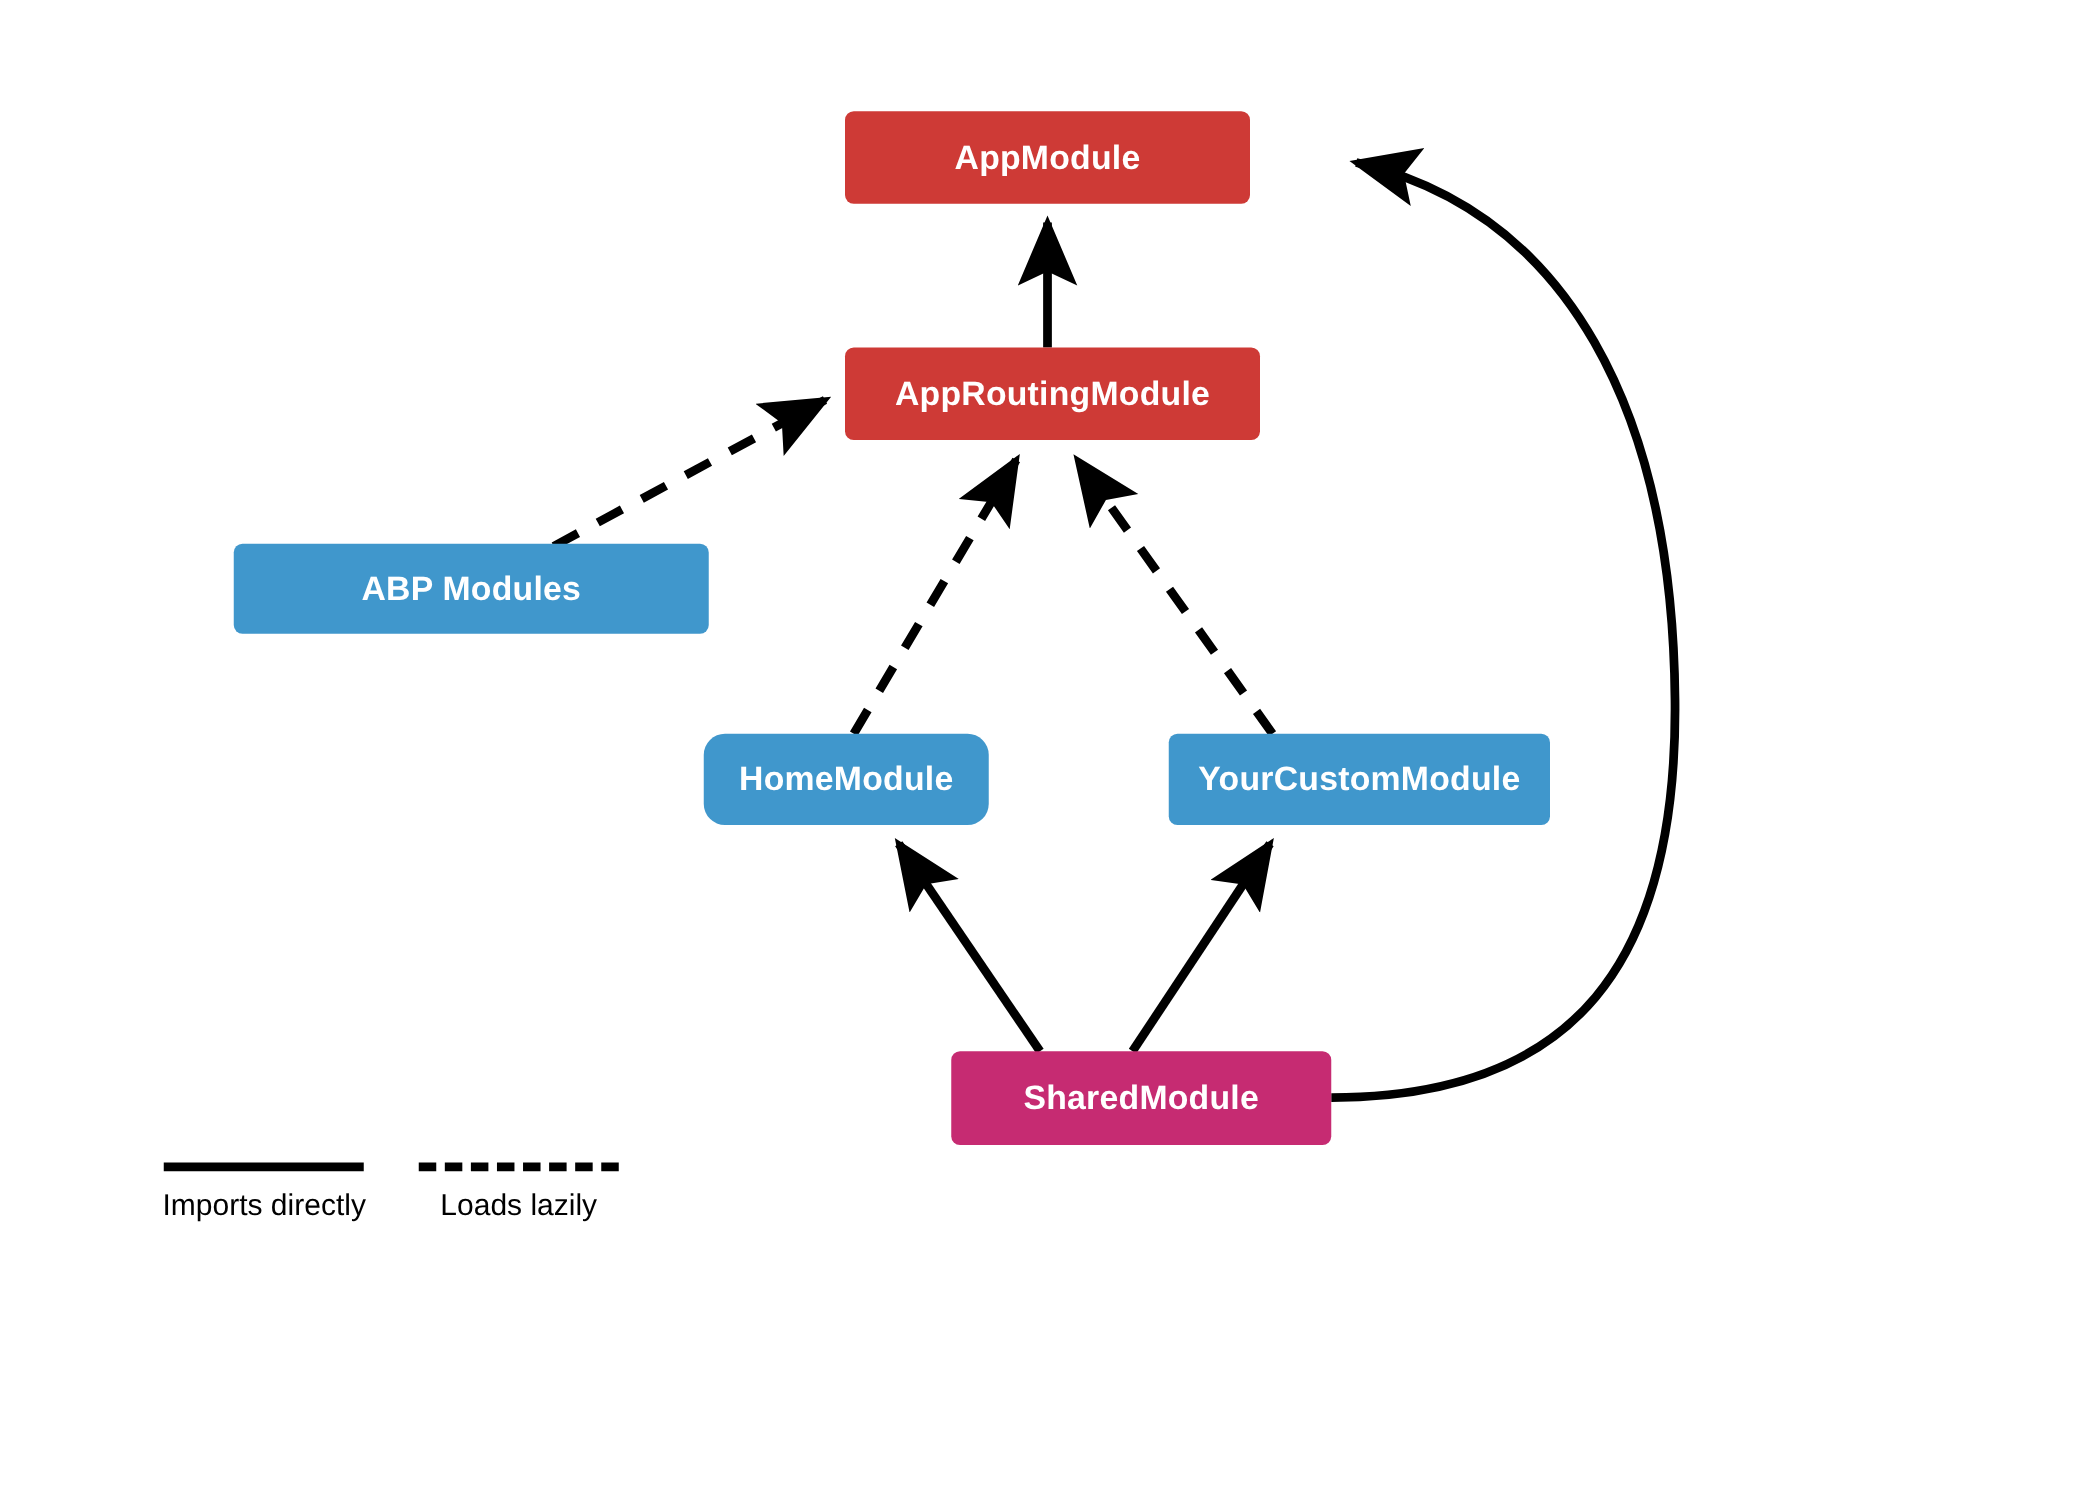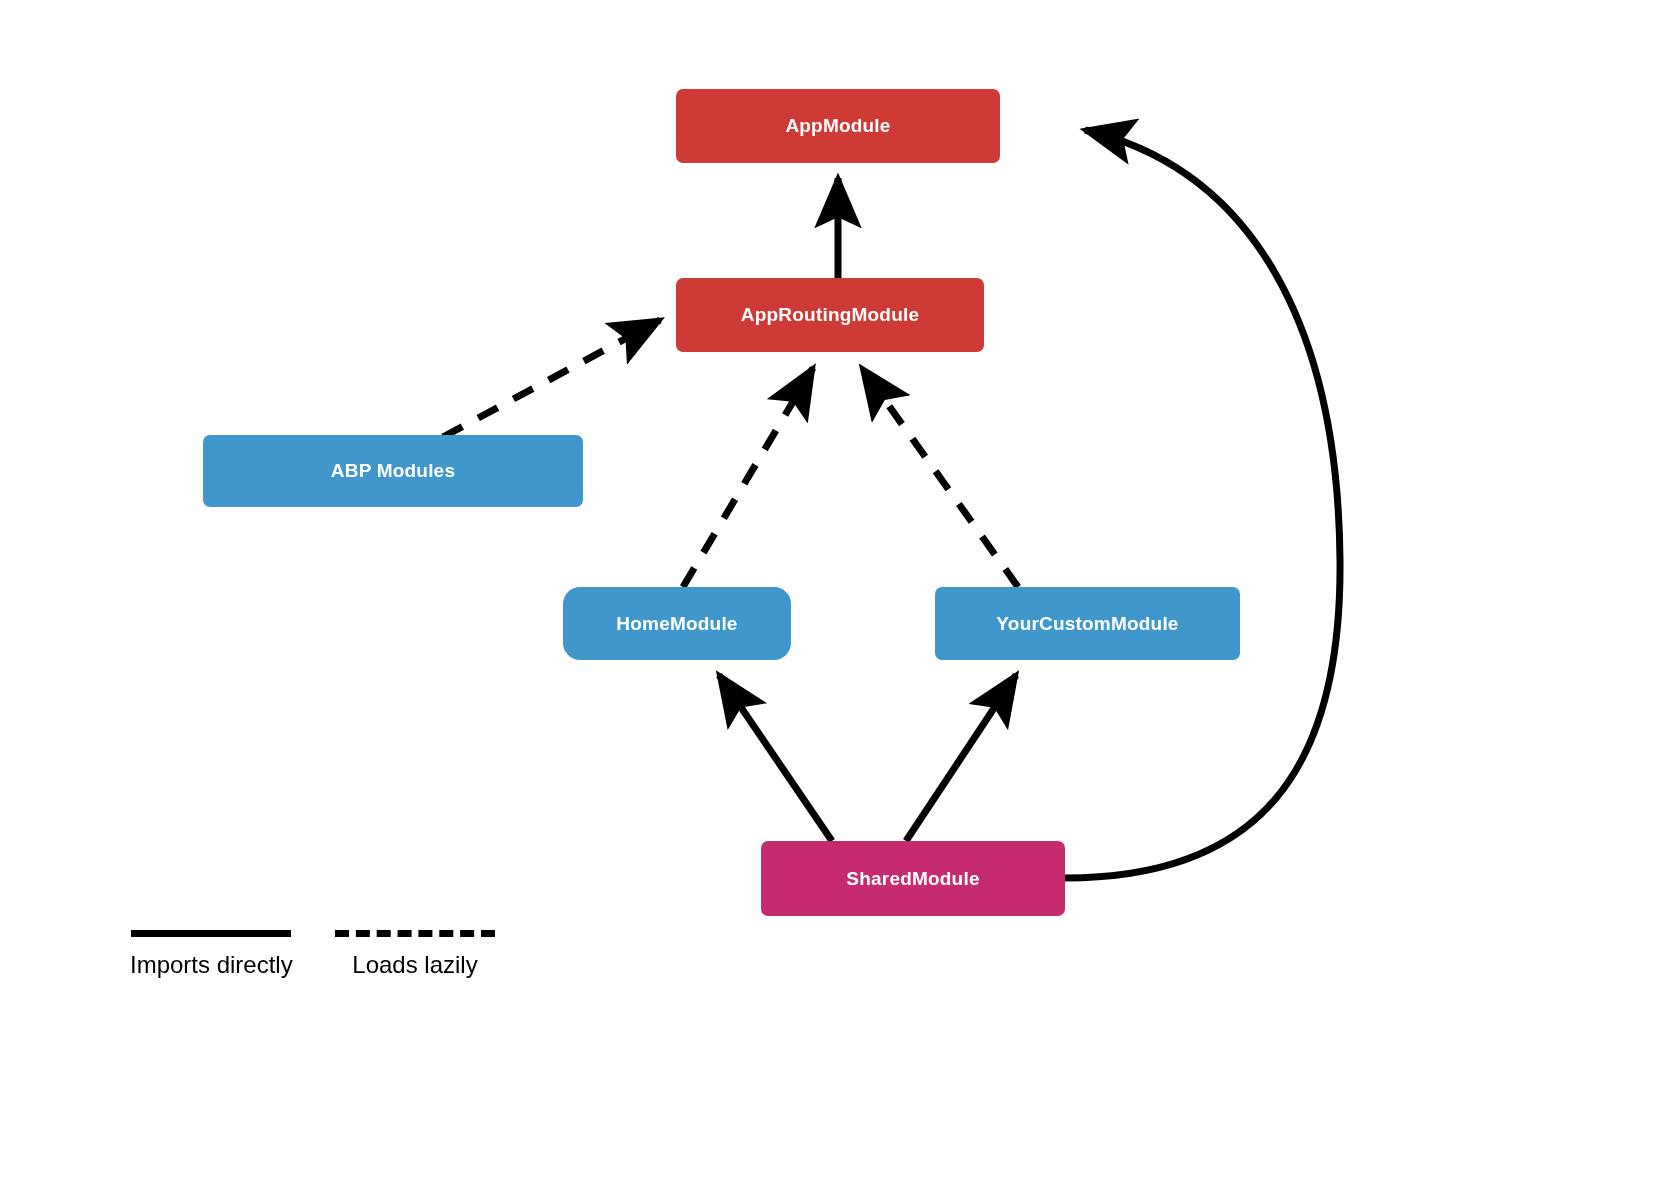--- a/index.html
+++ b/index.html
@@ -25,21 +25,21 @@
     height: 1198px;
   }
   .node {
     position: absolute;
     border-radius: 7px;
     display: flex;
     align-items: center;
     justify-content: center;
     color: #ffffff;
     font-weight: bold;
-    font-size: 19px;
+    font-size: 27px;
     letter-spacing: 0.2px;
     box-sizing: border-box;
     white-space: nowrap;
     z-index: 2;
   }
   .legend {
     position: absolute;
     z-index: 3;
   }
   .legend-item {
@@ -91,25 +91,25 @@
 
     <line x1="906" y1="841" x2="1016" y2="675" stroke="#000000" stroke-width="7" marker-end="url(#arrow-solid)"></line>
 
     <path d="M 1065 878 C 1260 878 1342 770 1340 560 C 1338 330 1255 170 1085 130" fill="none" stroke="#000000" stroke-width="7" marker-end="url(#arrow-solid)"></path>
   </svg>
 
   <div class="node" style="left:676px; top:89px; width:324px; height:74px; background:#ce3a36;">
     <span>AppModule</span>
   </div>
 
-  <div class="node" style="left:676px; top:278px; width:308px; height:74px; background:#ce3a36;">
+  <div class="node" style="left:676px; top:278px; width:332px; height:74px; background:#ce3a36;">
     <span>AppRoutingModule</span>
   </div>
 
-  <div class="node" style="left:203px; top:435px; width:380px; height:72px; background:#4097cc;">
+  <div class="node" style="left:187px; top:435px; width:380px; height:72px; background:#4097cc;">
     <span>ABP Modules</span>
   </div>
 
   <div class="node" style="left:563px; top:587px; width:228px; height:73px; background:#4097cc;border-radius:17px;">
     <span>HomeModule</span>
   </div>
 
   <div class="node" style="left:761px; top:841px; width:304px; height:75px; background:#c62b72;">
     <span>SharedModule</span>
   </div>

